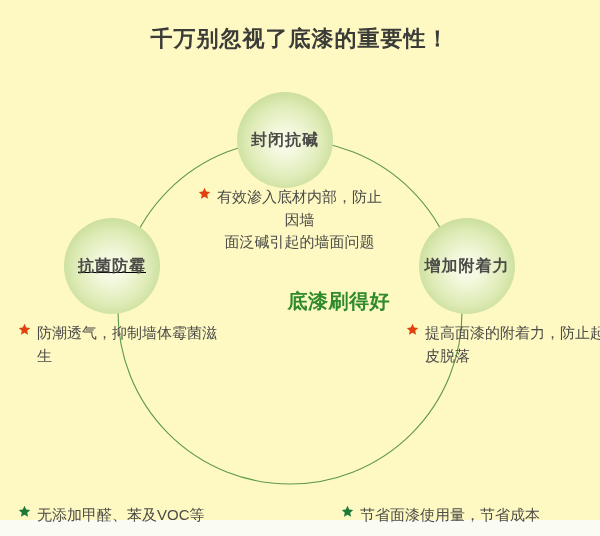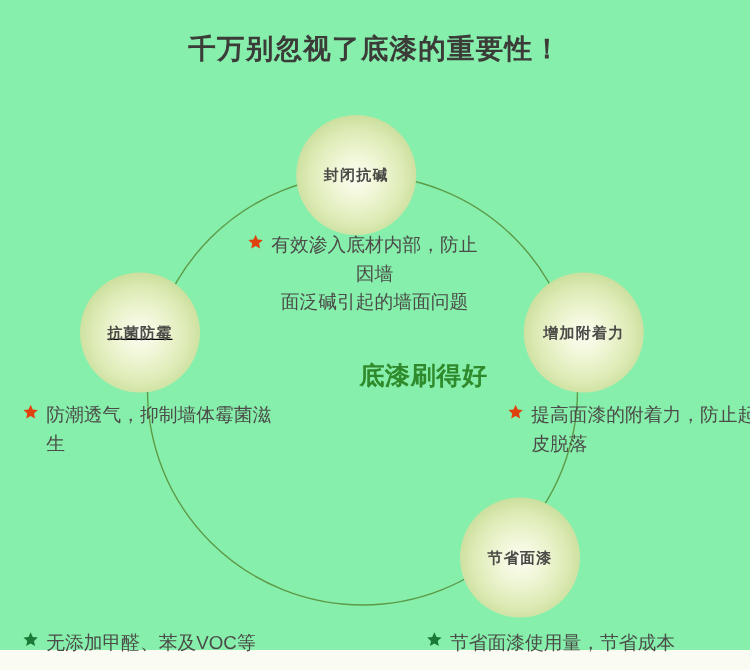--- a/index.html
+++ b/index.html
@@ -12,21 +12,21 @@
     background: #fafcf3;
     font-family: "Liberation Sans", "DejaVu Sans", sans-serif;
     overflow: hidden;
     position: relative;
   }
 
   #infographic {
     position: relative;
     width: 600px;
     height: 520px;
-    background: #86efac;
+    background: #fef9c3;
   }
 
   
   .title {
     position: absolute;
     left: 0;
     top: 24px;
     width: 600px;
     text-align: center;
     font-size: 22px;
@@ -55,21 +55,21 @@
                 #f3f8dd 20%,
                 #dfecb8 52%,
                 #c4da93 80%,
                 #b8d287 100%);
     display: flex;
     align-items: center;
     justify-content: center;
     box-sizing: border-box;
   }
   .node-label {
-    font-size: 12px;
+    font-size: 16px;
     font-weight: bold;
     color: #4a4a46;
     letter-spacing: 1px;
     white-space: nowrap;
     line-height: 1;
   }
 
   .node-top    { left: 237px; top: 92px;  width: 96px; height: 96px; }
   .node-right  { left: 419px; top: 218px; width: 96px; height: 96px; }
   .node-bright { left: 368px; top: 398px; width: 96px; height: 96px; }
@@ -128,23 +128,20 @@
   </svg>
 
   <div class="node node-top">
     <span class="node-label">封闭抗碱</span>
   </div>
 
   <div class="node node-right">
     <span class="node-label">增加附着力</span>
   </div>
 
-  <div class="node node-bright">
-    <span class="node-label">节省面漆</span>
-  </div>
 
 
   <div class="node node-left">
     <span class="node-label">抗菌防霉</span>
   </div>
 
   <div class="center-text">
     <span class="line">底漆刷得好</span>
   </div>
 

